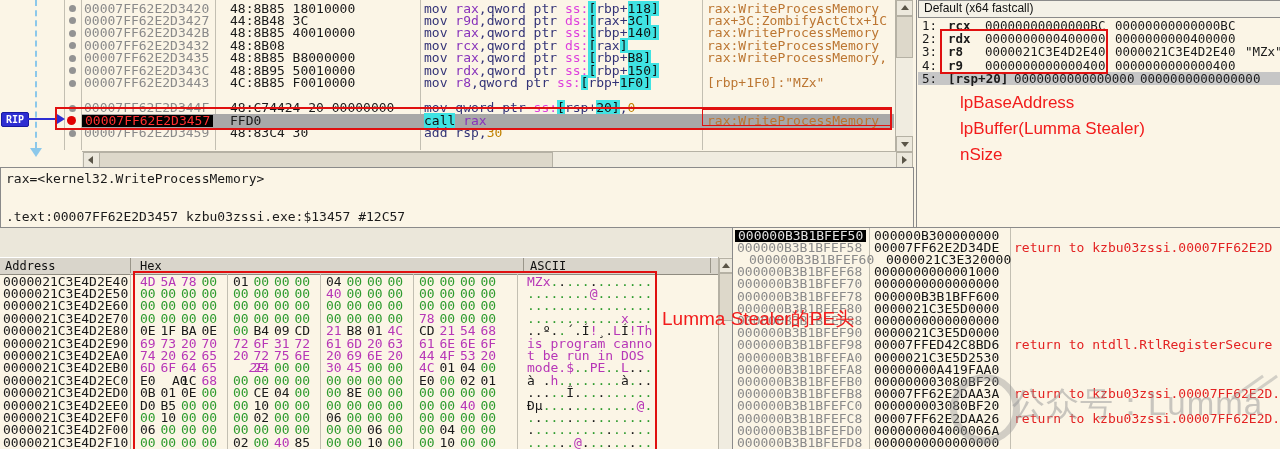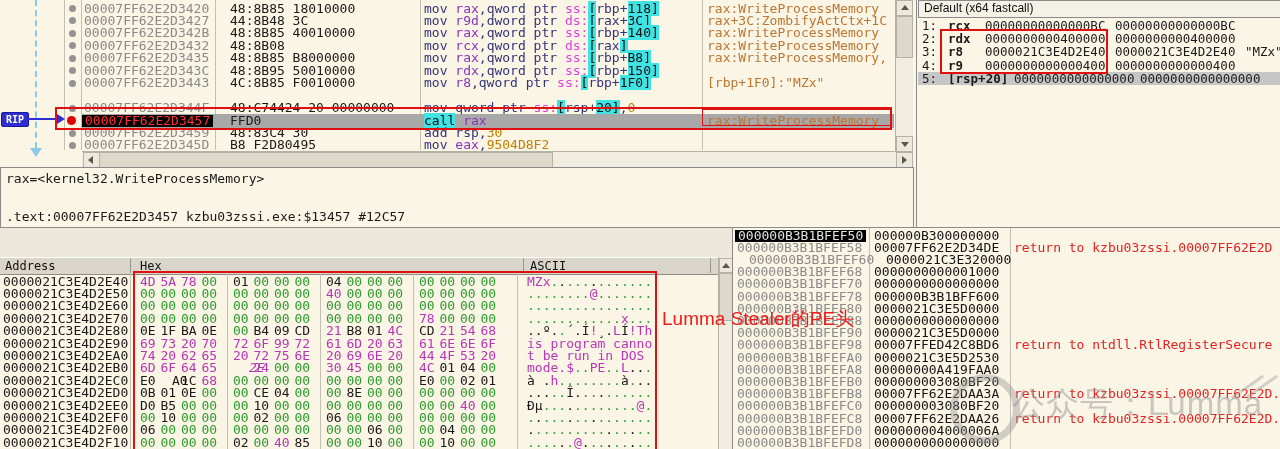--- a/index.html
+++ b/index.html
@@ -81,21 +81,20 @@
         <div class="drow" style="top: 2.5px;"><span class="bpdot"></span><span class="daddr">00007FF62E2D3420</span><span class="dbytes">48:8B85 18010000</span><span class="dinstr"><span class="c-m">mov </span><span class="c-r">rax</span><span class="c-p">,</span><span class="c-m">qword ptr </span><span class="c-s">ss:</span><span class="c-h">[</span><span class="c-m">rbp+</span><span class="c-h">118]</span></span><span class="dcomm">rax:WriteProcessMemory</span></div>
         <div class="drow" style="top: 14.95px;"><span class="bpdot"></span><span class="daddr">00007FF62E2D3427</span><span class="dbytes">44:8B48 3C</span><span class="dinstr"><span class="c-m">mov </span><span class="c-r">r9d</span><span class="c-p">,</span><span class="c-m">dword ptr </span><span class="c-s">ds:</span><span class="c-h">[</span><span class="c-m">rax+</span><span class="c-h">3C]</span></span><span class="dcomm">rax+3C:ZombifyActCtx+1C</span></div>
         <div class="drow" style="top: 27.4px;"><span class="bpdot"></span><span class="daddr">00007FF62E2D342B</span><span class="dbytes">48:8B85 40010000</span><span class="dinstr"><span class="c-m">mov </span><span class="c-r">rax</span><span class="c-p">,</span><span class="c-m">qword ptr </span><span class="c-s">ss:</span><span class="c-h">[</span><span class="c-m">rbp+</span><span class="c-h">140]</span></span><span class="dcomm">rax:WriteProcessMemory</span></div>
         <div class="drow" style="top: 39.85px;"><span class="bpdot"></span><span class="daddr">00007FF62E2D3432</span><span class="dbytes">48:8B08</span><span class="dinstr"><span class="c-m">mov </span><span class="c-r">rcx</span><span class="c-p">,</span><span class="c-m">qword ptr </span><span class="c-s">ds:</span><span class="c-h">[</span><span class="c-m">rax</span><span class="c-h">]</span></span><span class="dcomm">rax:WriteProcessMemory</span></div>
         <div class="drow" style="top: 52.3px;"><span class="bpdot"></span><span class="daddr">00007FF62E2D3435</span><span class="dbytes">48:8B85 B8000000</span><span class="dinstr"><span class="c-m">mov </span><span class="c-r">rax</span><span class="c-p">,</span><span class="c-m">qword ptr </span><span class="c-s">ss:</span><span class="c-h">[</span><span class="c-m">rbp+</span><span class="c-h">B8]</span></span><span class="dcomm">rax:WriteProcessMemory,</span></div>
         <div class="drow" style="top: 64.75px;"><span class="bpdot"></span><span class="daddr">00007FF62E2D343C</span><span class="dbytes">48:8B95 50010000</span><span class="dinstr"><span class="c-m">mov </span><span class="c-r">rdx</span><span class="c-p">,</span><span class="c-m">qword ptr </span><span class="c-s">ss:</span><span class="c-h">[</span><span class="c-m">rbp+</span><span class="c-h">150]</span></span></div>
         <div class="drow" style="top: 77.2px;"><span class="bpdot"></span><span class="daddr">00007FF62E2D3443</span><span class="dbytes">4C:8B85 F0010000</span><span class="dinstr"><span class="c-m">mov </span><span class="c-r">r8</span><span class="c-p">,</span><span class="c-m">qword ptr </span><span class="c-s">ss:</span><span class="c-h">[</span><span class="c-m">rbp+</span><span class="c-h">1F0]</span></span><span class="dcomm">[rbp+1F0]:"MZx"</span></div>
         <div class="drow" style="top: 102.1px;"><span class="bpdot"></span><span class="daddr">00007FF62E2D344F</span><span class="dbytes">48:C74424 20 00000000</span><span class="dinstr"><span class="c-m">mov </span><span class="c-m">qword ptr </span><span class="c-s">ss:</span><span class="c-h">[</span><span class="c-m">rsp+</span><span class="c-h">20]</span><span class="c-p">,</span><span class="c-v">0</span></span></div>
         <div class="drow" style="top: 114.55px;"><div class="ripbg"></div><span class="bpdot rip"></span><span class="daddr ripaddr">00007FF62E2D3457</span><span class="dbytes">FFD0</span><span class="dinstr"><span class="c-h">call</span><span class="c-p"> </span><span class="c-r">rax</span></span><span class="dcomm">rax:WriteProcessMemory</span></div>
         <div class="drow" style="top: 127px;"><span class="bpdot"></span><span class="daddr">00007FF62E2D3459</span><span class="dbytes">48:83C4 30</span><span class="dinstr"><span class="c-m">add </span><span class="c-m">rsp</span><span class="c-p">,</span><span class="c-v">30</span></span></div>
-        <div class="drow" style="top: 139.45px;"><span class="bpdot"></span><span class="daddr">00007FF62E2D345D</span><span class="dbytes">B8 F2D80495</span><span class="dinstr"><span class="c-m">mov </span><span class="c-r">eax</span><span class="c-p">,</span><span class="c-v">9504D8F2</span></span></div>
       </div>
     <div id="rip-badge">RIP</div>
     <div id="rip-arrow"></div>
     <div id="rip-arrowhead"></div>
 
     <div class="sb" style="left:895px;top:0;width:17px;height:151px;border-left:1px solid #B5B1A4"></div>
     <div class="sb-btn" style="left:896px;top:0;width:15px;height:14px">
       <span class="tri" style="left:4px;top:4px;border-left:4px solid transparent;border-right:4px solid transparent;border-bottom:5px solid #5a5548"></span>
       </div>
     <div class="sb-btn" style="left:896px;top:16px;width:15px;height:40px;background:#DDD8CA"></div>
@@ -124,20 +123,25 @@
   <div class="vline" style="left:916px;top:0;height:228px;background:#8a8a8a"></div>
   <div id="reg-combo">Default (x64 fastcall)</div>
   <div id="reg-rows">
       <div class="rgrow" style="top: 19px;"><span class="rg-num">1:</span><span class="rg-name">rcx</span><span class="rg-v1">00000000000000BC</span><span class="rg-v2">00000000000000BC</span></div>
       <div class="rgrow" style="top: 32.2px;"><span class="rg-num">2:</span><span class="rg-name">rdx</span><span class="rg-v1">0000000000400000</span><span class="rg-v2">0000000000400000</span></div>
       <div class="rgrow" style="top: 45.4px;"><span class="rg-num">3:</span><span class="rg-name">r8</span><span class="rg-v1">0000021C3E4D2E40</span><span class="rg-v2">0000021C3E4D2E40</span><span class="rg-x">"MZx"</span></div>
       <div class="rgrow" style="top: 58.6px;"><span class="rg-num">4:</span><span class="rg-name">r9</span><span class="rg-v1">0000000000000400</span><span class="rg-v2">0000000000000400</span></div>
       <div class="rgrow rgsel" style="top: 71.8px;"><span class="rg-num">5:</span><span class="rg-name">[rsp+20]</span><span class="rg-v1" style="left: 96px;">0000000000000000</span><span class="rg-v2" style="left: 222px;">0000000000000000</span></div>
     </div>
   <div class="redbox" style="left:940px;top:29px;width:164px;height:41px"></div>
+  <div id="annot-args">
+      <div>lpBaseAddress</div>
+      <div>lpBuffer(Lumma Stealer)</div>
+      <div>nSize</div>
+    </div>
 
   <div class="hline" style="left:0;top:227px;width:1280px"></div>
 
   <div id="tabbar"></div>
   <div id="dump-header">
     <span style="left:5px">Address</span>
     <span style="left:140px">Hex</span>
     <span style="left:530px">ASCII</span>
     <span class="vline" style="left:130px;top:0;height:15px;background:#9a968a"></span>
     <span class="vline" style="left:523px;top:0;height:15px;background:#9a968a"></span>
@@ -250,21 +254,21 @@
         <span class="du-ascii"><span class="by-k">.</span><span class="by-k">.</span><span class="by-k">º</span><span class="by-k">.</span><span class="by-g">.</span><span class="by-k">´</span><span class="by-k">.</span><span class="by-k">Í</span><span class="by-m">!</span><span class="by-k">¸</span><span class="by-k">.</span><span class="by-m">L</span><span class="by-k">Í</span><span class="by-m">!</span><span class="by-m">T</span><span class="by-m">h</span></span>
       </div>
       <div class="durow" style="top: 337.5px;">
         <span class="du-addr">0000021C3E4D2E90</span>
         <span class="du-b by-m" style="left: 140px;">69</span>
         <span class="du-b by-m" style="left: 160.5px;">73</span>
         <span class="du-b by-m" style="left: 181px;">20</span>
         <span class="du-b by-m" style="left: 201.5px;">70</span>
         <span class="du-b by-m" style="left: 233px;">72</span>
         <span class="du-b by-m" style="left: 253.5px;">6F</span>
-        <span class="du-b by-m" style="left: 274px;">99</span>
+        <span class="du-b by-m" style="left: 274px;">31</span>
         <span class="du-b by-m" style="left: 294.5px;">72</span>
         <span class="du-b by-m" style="left: 326px;">61</span>
         <span class="du-b by-m" style="left: 346.5px;">6D</span>
         <span class="du-b by-m" style="left: 367px;">20</span>
         <span class="du-b by-m" style="left: 387.5px;">63</span>
         <span class="du-b by-m" style="left: 419px;">61</span>
         <span class="du-b by-m" style="left: 439.5px;">6E</span>
         <span class="du-b by-m" style="left: 460px;">6E</span>
         <span class="du-b by-m" style="left: 480.5px;">6F</span>
         <span class="du-ascii"><span class="by-m">i</span><span class="by-m">s</span><span class="by-m"> </span><span class="by-m">p</span><span class="by-m">r</span><span class="by-m">o</span><span class="by-m">g</span><span class="by-m">r</span><span class="by-m">a</span><span class="by-m">m</span><span class="by-m"> </span><span class="by-m">c</span><span class="by-m">a</span><span class="by-m">n</span><span class="by-m">n</span><span class="by-m">o</span></span>

